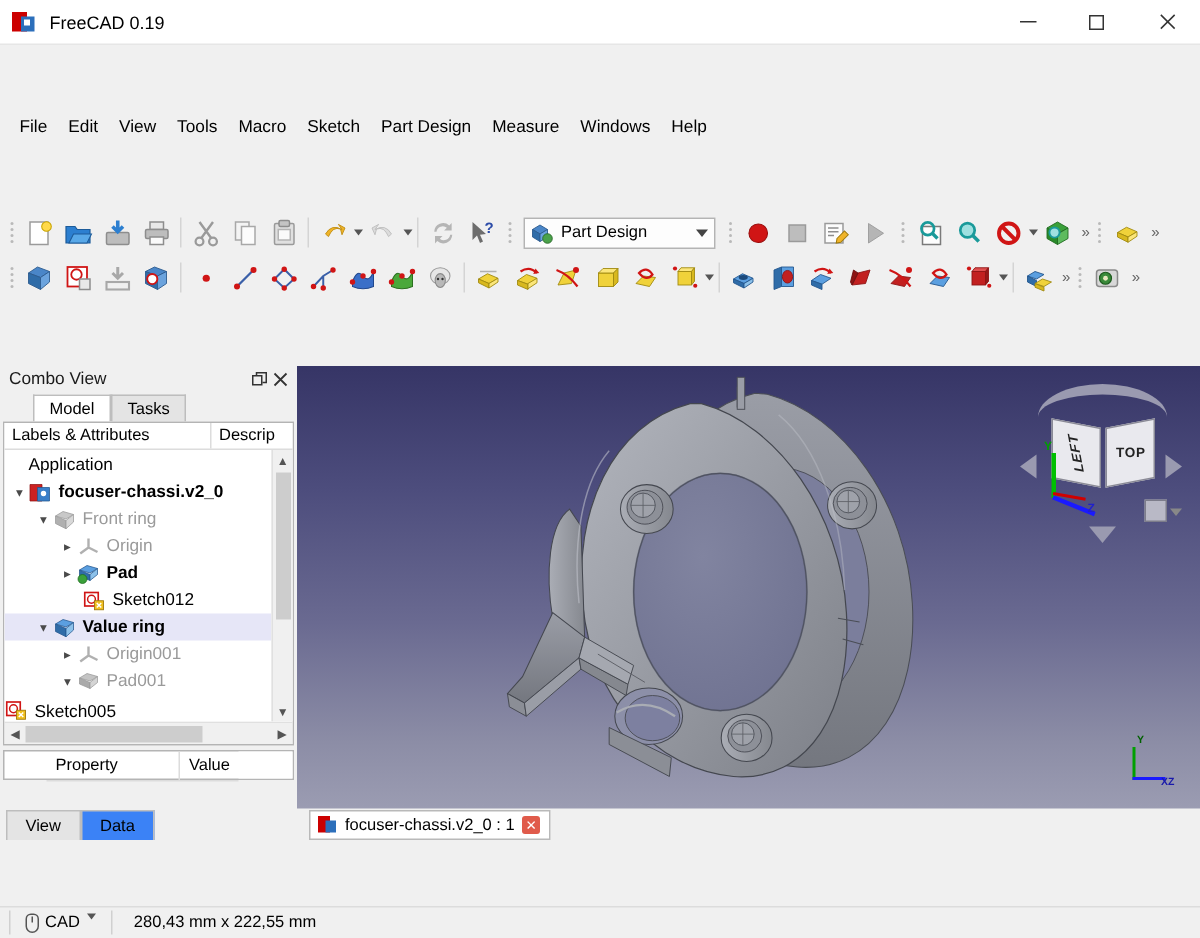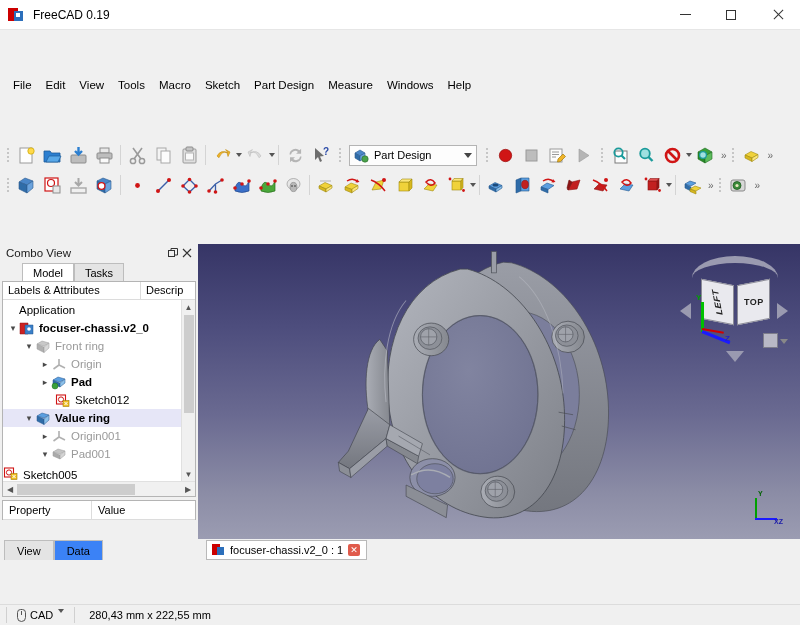--- a/index.html
+++ b/index.html
@@ -108,21 +108,21 @@
   .vscroll .ar { height:14px; font-size:8px; color:#555; display:flex;align-items:center; }
   .vscroll .thumb { width:10px; background:#cdcdcd; margin:1px 0; }
   .vscroll .track { flex:1; width:14px; }
   .hscroll { height:15px; background:#f0f0f0; display:flex; align-items:center;
              border-top:1px solid #e0e0e0; }
   .hscroll .ar { width:14px; text-align:center; font-size:8px; color:#555; }
   .hscroll .thumb { height:11px; background:#cdcdcd; }
   .hscroll .track { flex:1; }
 
   .prop-wrap { flex:1; border:1px solid #b4b4b4; background:#fff; margin:3px 2px 18px 2px;
-               display:flex; flex-direction:column; min-height:0; }
+               display:flex; flex-direction:row; min-height:0;padding-left:28px; }
   .prop-head { height:20px; display:flex; border-bottom:1px solid #dcdcdc; font-size:11px; }
   .ph { padding:3px 6px; }
   .ph.c1 { width:88px; }
   .ph.c2 { flex:1; border-left:1px solid #dcdcdc; }
   .prop-body { flex:1; background:#fff; }
   .vtabs { height:22px; display:flex; align-items:flex-end; padding-left:4px; }
   .vtab { height:20px; padding:0 12px; display:flex;align-items:center; font-size:11px;
           border:1px solid #bdbdbd; border-bottom:none; background:#e4e4e4; }
   .vtab.active { background:#3b82f6; }
 

